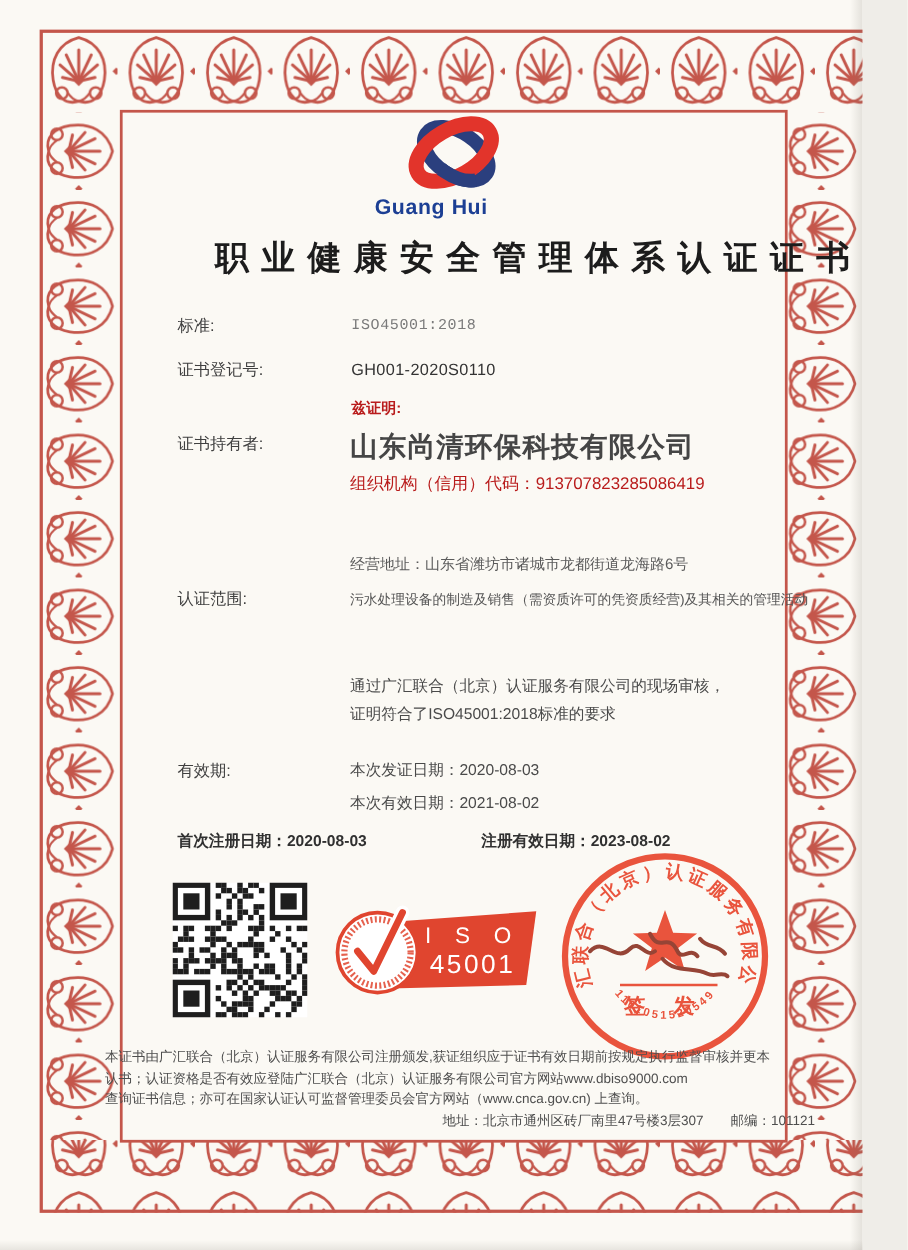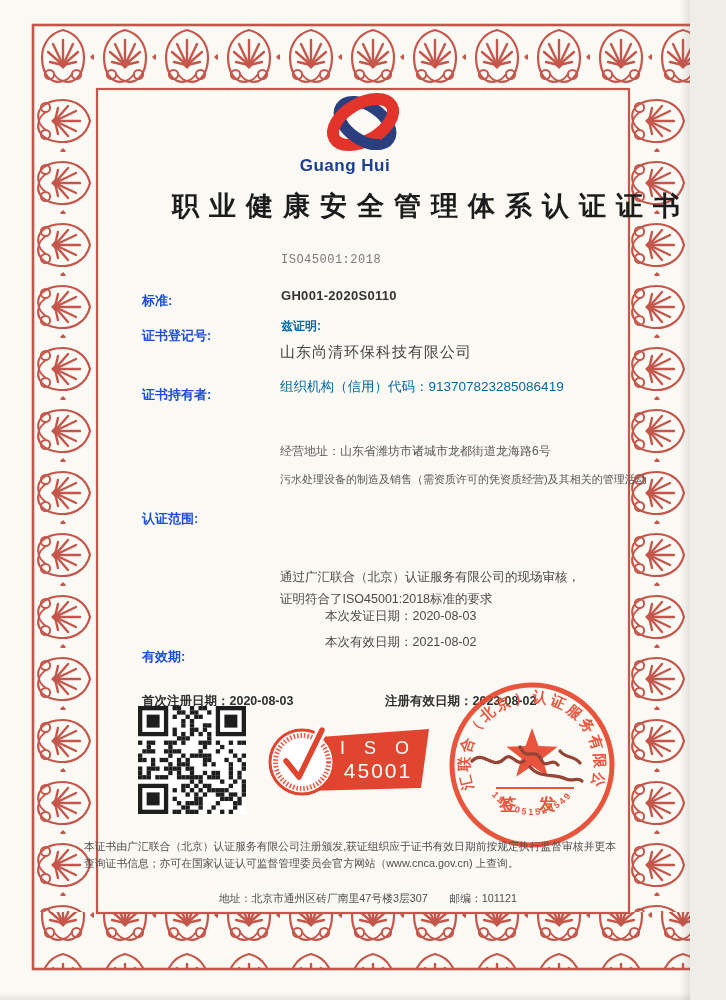--- a/index.html
+++ b/index.html
@@ -23,37 +23,37 @@
   }
   .logo-text{
     left:0;right:0;top:156px;text-align:center;
     color:#1c3f94;font-weight:bold;font-size:17px;letter-spacing:.5px;
   }
   .cert-title{
     left:0;right:0;top:188px;text-align:right;
     color:#1c1c1c;font-weight:bold;font-size:27px;
     letter-spacing:10px;text-indent:10px;
   }
-  .lbl{color:#1d4ed8;font-weight:bold;font-size:13px;margin-top:40px;}
+  .lbl{color:#404040;font-weight:normal;font-size:13px;}
   .val{color:#555;font-family:Liberation Mono, monospace;}
   .standard-val{font-size:12px;color:#7a7a7a;letter-spacing:.5px;}
-  .regno-val{font-size:13px;color:#333;font-weight:bold;letter-spacing:.3px;}
-  .hereby{font-size:12px;color:#0369a1;font-weight:bold;}
-  .holder-val{font-size:15px;color:#454545;font-weight:400;letter-spacing:1px;}
-  .org-code{font-size:13.5px;color:#0369a1;}
+  .regno-val{font-size:13px;color:#333;font-weight:normal;letter-spacing:.3px;}
+  .hereby{font-size:12px;color:#b91c1c;font-weight:bold;}
+  .holder-val{font-size:22px;color:#454545;font-weight:700;letter-spacing:1px;}
+  .org-code{font-size:13.5px;color:#b91c1c;}
   .address{font-size:12px;color:#5a5a5a;}
   .scope-val{font-size:11px;color:#555;white-space:nowrap;}
-  .audit{font-size:12.5px;color:#4a4a4a;line-height:22px;margin-top:28px;}
-  .date-val{font-size:12.5px;color:#4a4a4a;margin-left:45px;}
-  .reg-dates{font-size:12.5px;color:#303030;font-weight:bold;margin-top:28px;}
+  .audit{font-size:12.5px;color:#4a4a4a;line-height:22px;}
+  .date-val{font-size:12.5px;color:#4a4a4a;}
+  .reg-dates{font-size:12.5px;color:#303030;font-weight:bold;}
   .footer-par{
     left:84px;top:838px;width:568px;
     font-size:10.8px;line-height:16.5px;color:#4e4e4e;
   }
-  .footer-line4{text-align:center;margin-top:19px;}
+  .footer-line4{text-align:right;margin-top:1px;}
 </style>
 </head>
 <body>
 
 <div class="page">
 
   <svg class="abs" style="left:0;top:0" width="726" height="1000" viewBox="0 0 726 1000">
     <defs>
       <g id="motif">
         <path d="M31,6 C15,10 8,24 10.5,40 C12.5,52.5 20,60.5 31,57 C42,60.5 49.5,52.5 51.5,40 C54,24 47,10 31,6 Z" fill="none" stroke="#c4564b" stroke-width="2.2"></path>
@@ -361,17 +361,18 @@
     </g>
     <line x1="-36" y1="23" x2="42" y2="23" stroke="#e8472e" stroke-width="2"></line>
     <text x="0" y="45" text-anchor="middle" fill="#e8472e" font-size="17" letter-spacing="9" font-weight="bold" font-family="Liberation Sans, sans-serif">签 发</text>
     <text font-size="9" letter-spacing="2.2" fill="#e8472e" font-weight="bold" font-family="Liberation Sans, sans-serif">
       <textPath href="#sealArcBottom" startOffset="50%" text-anchor="middle">1101051520549</textPath>
     </text>
   </svg>
 
   <div class="abs footer-par">
     <div>本证书由广汇联合（北京）认证服务有限公司注册颁发,获证组织应于证书有效日期前按规定执行监督审核并更本</div>
+    <div>认书；认证资格是否有效应登陆广汇联合（北京）认证服务有限公司官方网站www.dbiso9000.com</div>
     <div>查询证书信息；亦可在国家认证认可监督管理委员会官方网站（www.cnca.gov.cn) 上查询。</div>
     <div class="footer-line4">地址：北京市通州区砖厂南里47号楼3层307　　邮编：101121</div>
   </div>
 
 </div>
 
 </body></html>

